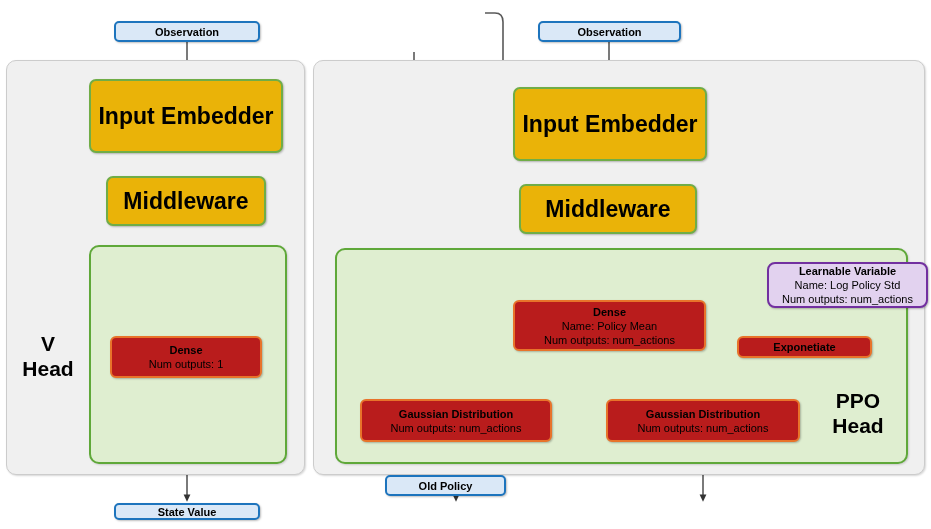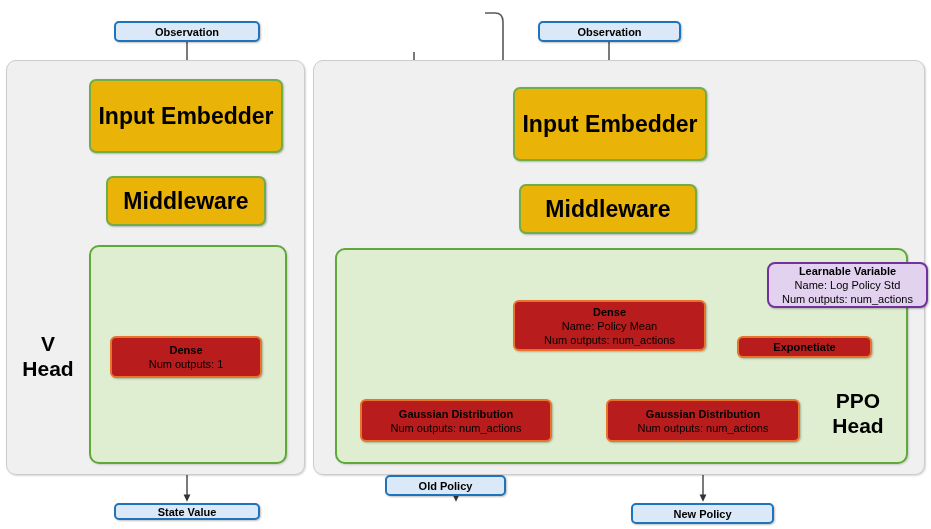--- a/index.html
+++ b/index.html
@@ -220,17 +220,14 @@
   </div>
 
   <div class="node node-blue" style="left:114px; top:503px; width:146px; height:17px;">
     <span class="title-line">State Value</span>
   </div>
 
   <div class="node node-blue" style="left:385px; top:475px; width:121px; height:21px;">
     <span class="title-line">Old Policy</span>
   </div>
 
-  <div class="node node-blue" style="left:631px; top:503px; width:143px; height:21px;">
-    <span class="title-line">New Policy</span>
-  </div>
 
 </div>
 
 </body></html>

